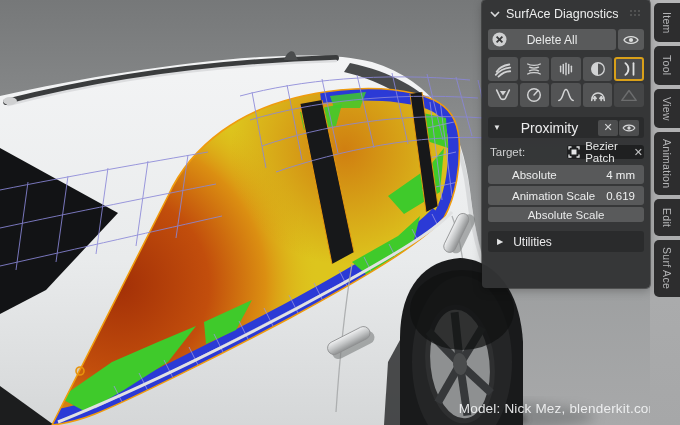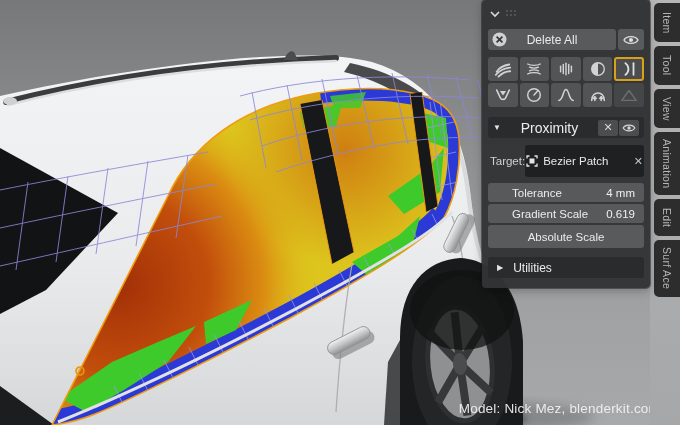--- a/index.html
+++ b/index.html
@@ -42,32 +42,32 @@
   .tool.disabled { opacity:.55; cursor:default; }
 
   .section-head { margin-top:10px; background:#2a2b2c; border-radius:3px; height:21px;
                   display:flex; align-items:center; padding:0 5px; gap:6px; }
   .section-head .stitle { flex:1; text-align:center; font-size:14px; color:#ececed; }
   .tri { font-size:8px; color:#e3e4e5; line-height:1; }
   .mini { width:20px; height:16px; background:#4c4d4e; border-radius:2px; display:flex;
           align-items:center; justify-content:center; cursor:pointer; color:#d6d7d8; font-size:11px; }
   .minigroup { display:flex; gap:1px; }
 
-  .target-row { display:flex; align-items:center; margin-top:7px; padding-left:2px;justify-content:center; }
+  .target-row { display:flex; align-items:center; gap:5px; margin-top:7px; padding-left:2px;justify-content:center; }
   .target-row .tlabel { color:#cfd0d1; font-size:11.5px; }
-  .target-field { flex:1; background:#1f2021; border-radius:3px; height:32px; display:flex;
-                  align-items:center; padding:0 1px; gap:5px; cursor:pointer; }
+  .target-field { flex:1; background:#1f2021; border-radius:3px; height:14px; display:flex;
+                  align-items:center; padding:0 1px; gap:5px; cursor:pointer;margin-left:37px; }
   .target-field .tval { flex:1; font-size:11.5px; color:#e8e9e9; }
   .target-field .tx { color:#c3c4c5; font-size:11px; }
 
   .fieldbtn { margin-top:2px; width:100%; height:19px; background:#58595a; border-radius:3px;
               display:flex; align-items:center; padding:0 9px 0 24px; cursor:pointer; }
   .fieldbtn .flabel { flex:1; font-size:11.5px; color:#eceded; }
   .fieldbtn .fvalue { font-size:11.5px; color:#f0f1f1; }
-  .cmdbtn { margin-top:2px; width:100%; height:23px; font-size:11.5px; }
+  .cmdbtn { margin-top:2px; width:100%; height:15px; font-size:11.5px; }
   .gaptop { margin-top:6px; }
 
   .util-head { margin-top:9px; background:#2a2b2c; border-radius:3px; height:21px;
                display:flex; align-items:center; padding:0 9px; gap:10px; cursor:pointer; }
   .util-head .utitle { font-size:12px; color:#ececed; }
 
   svg.icon { display:block; }
 </style>
 </head>
 <body>
@@ -272,20 +272,21 @@
   <div class="vtab" style="top:199px; height:37px;">Edit</div>
   <div class="vtab" style="top:240px; height:57px;">Surf Ace</div>
 </div>
 
 <div id="panel">
 
   <div class="phead">
     <svg class="icon" width="10" height="8" viewBox="0 0 10 8">
           <path d="M1,2 L5,6 L9,2" stroke="#d9dadb" stroke-width="1.6" fill="none"></path>
         </svg>
+    <span class="title">SurfAce Diagnostics</span>
     <span class="dots">
           <i></i>
           <i></i>
           <i></i>
           <i></i>
           <i></i>
           <i></i>
         </span>
   </div>
 
@@ -393,25 +394,25 @@
       <svg class="icon" width="12" height="12" viewBox="0 0 12 12">
         <path d="M1,3.5 L1,1 L3.5,1 M8.5,1 L11,1 L11,3.5 M11,8.5 L11,11 L8.5,11 M3.5,11 L1,11 L1,8.5" stroke="#e4e5e6" stroke-width="1.3" fill="none"></path>
         <rect x="3.5" y="3.5" width="5" height="5" fill="#e4e5e6"></rect>
       </svg>
       <span class="tval">Bezier Patch</span>
       <span class="tx">✕</span>
     </span>
   </div>
 
   <div class="fieldbtn gaptop">
-    <span class="flabel">Tolerance</span>
+    <span class="flabel">Absolute</span>
     <span class="fvalue">4 mm</span>
   </div>
   <div class="fieldbtn">
-    <span class="flabel">Gradient Scale</span>
+    <span class="flabel">Animation Scale</span>
     <span class="fvalue">0.619</span>
   </div>
   <button class="btn cmdbtn">Absolute Scale</button>
 
   <div class="util-head">
     <span class="tri">▶</span>
     <span class="utitle">Utilities</span>
   </div>
 </div>
 

